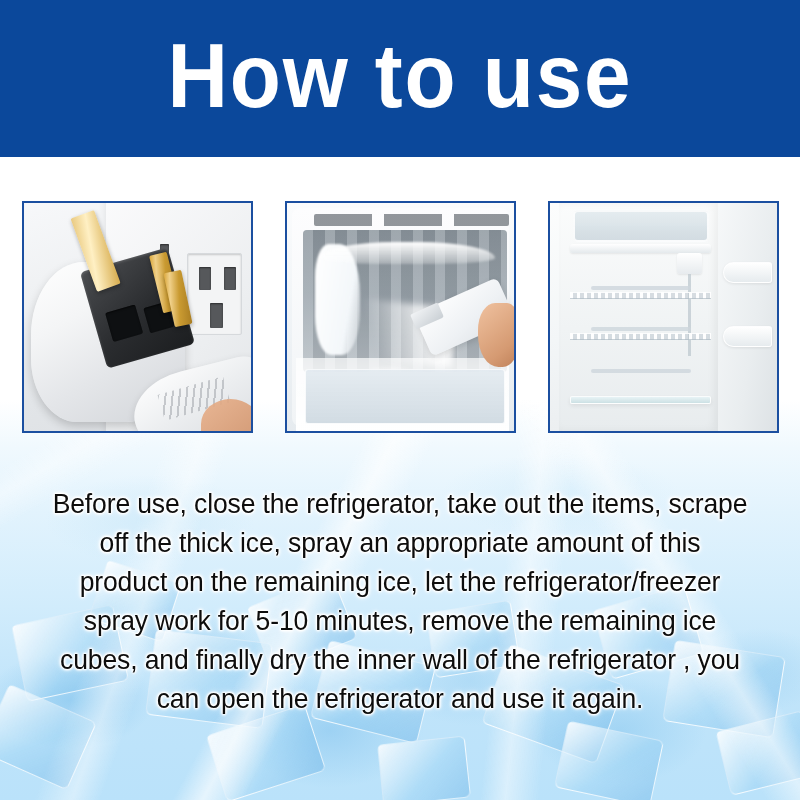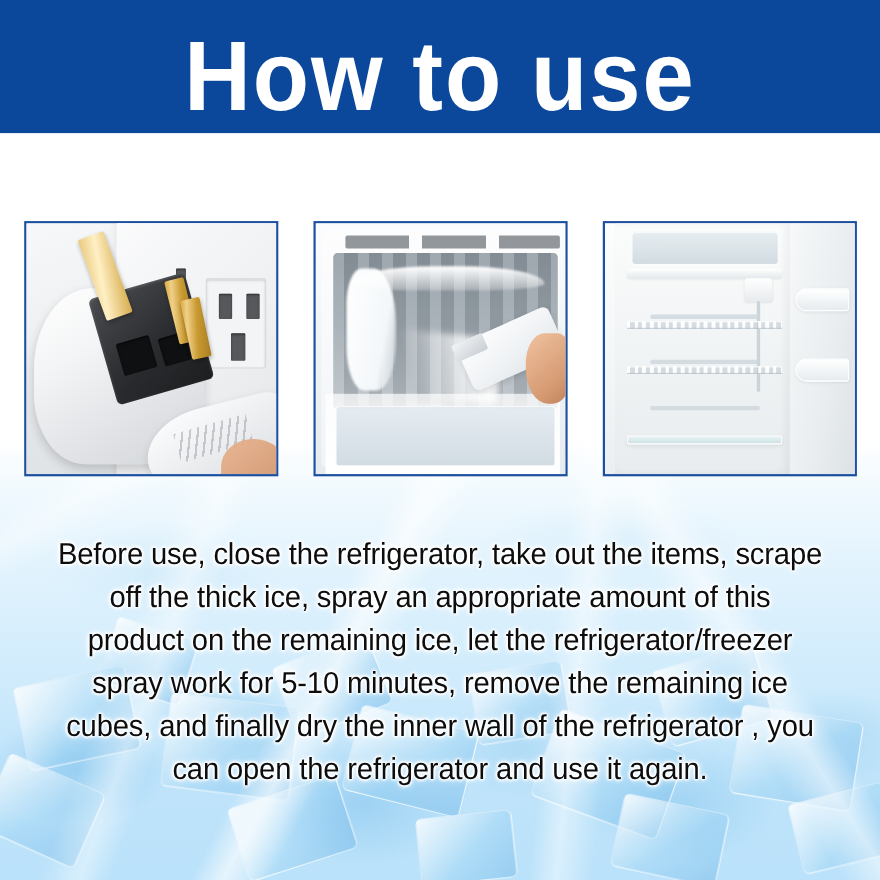--- a/index.html
+++ b/index.html
@@ -69,24 +69,24 @@
     border:1px solid rgba(255,255,255,.55);
     border-radius:6px;
     filter:blur(.4px);
   }
 
   
   .banner {
     position:absolute;
     left:0; top:0;
     width:800px;
-    height:121px;
+    height:157px;
     background:#0b489b;
     display:flex;
-    align-items:flex-end;
+    align-items:center;
     justify-content:center;
   }
   .banner-title {
     color:#ffffff;
     font-family:"Liberation Sans", sans-serif;
     font-weight:bold;
     font-size:90px;
     line-height:1;
     letter-spacing:2px;
     transform:scaleX(.93);

